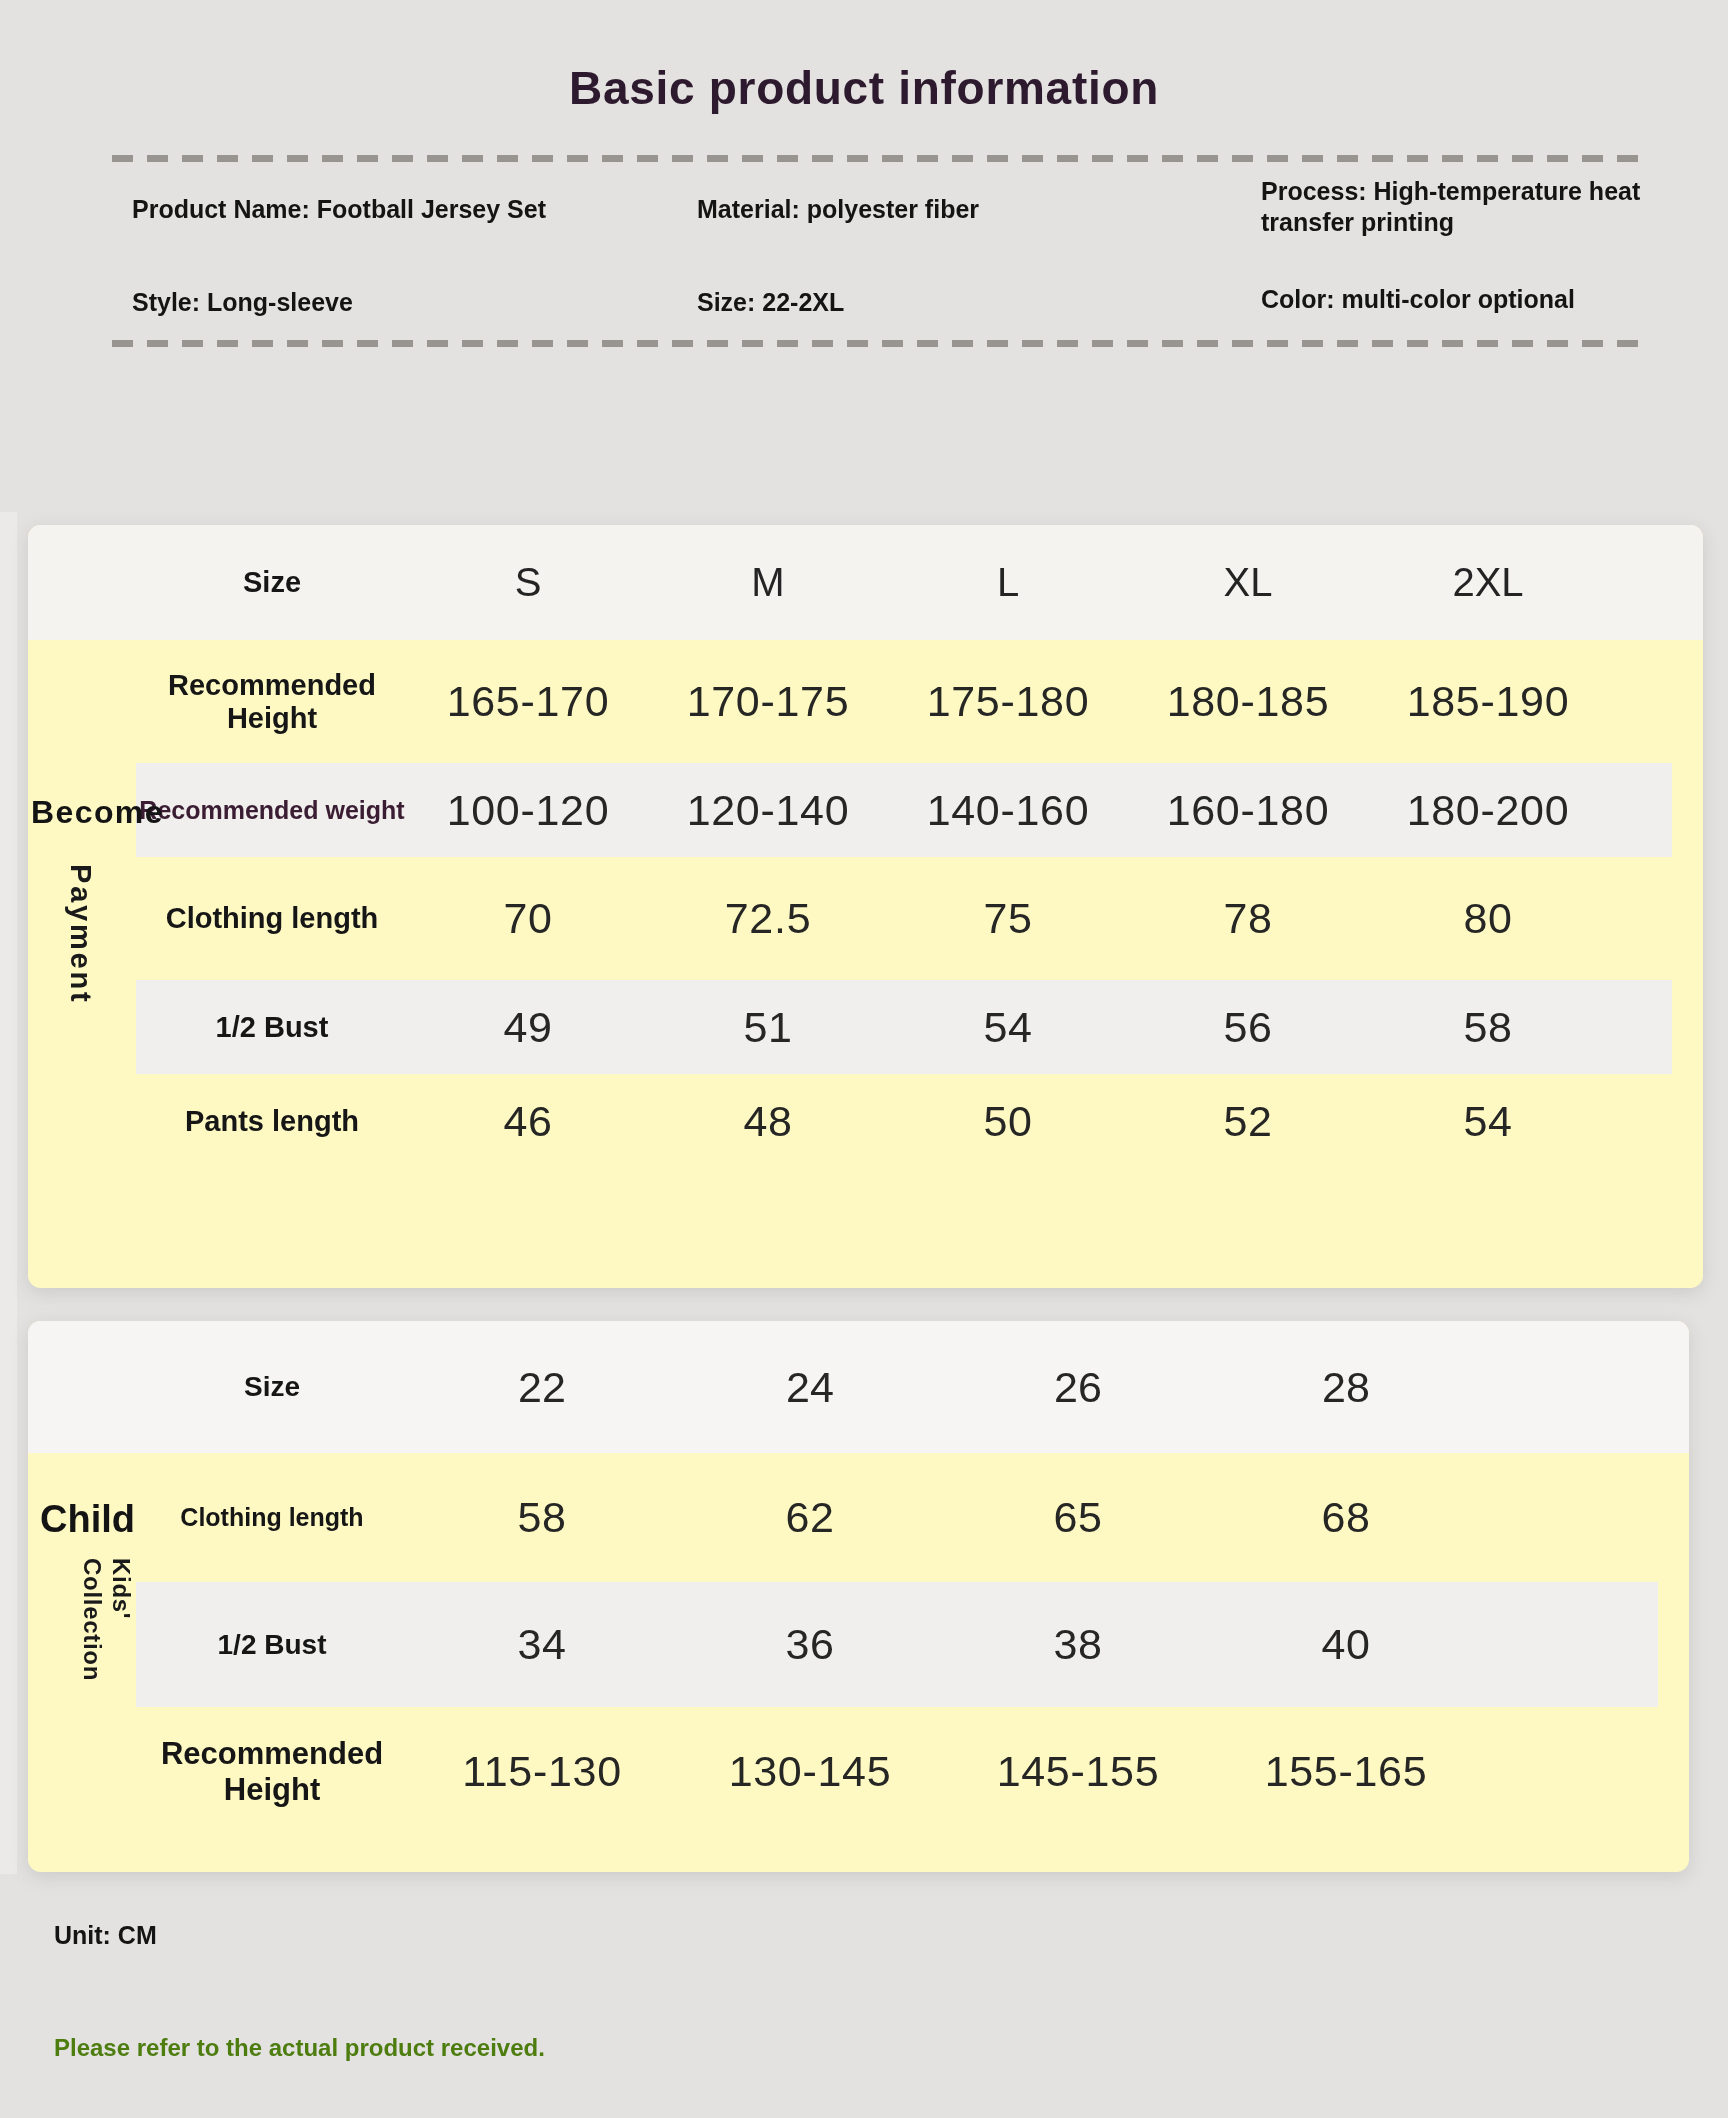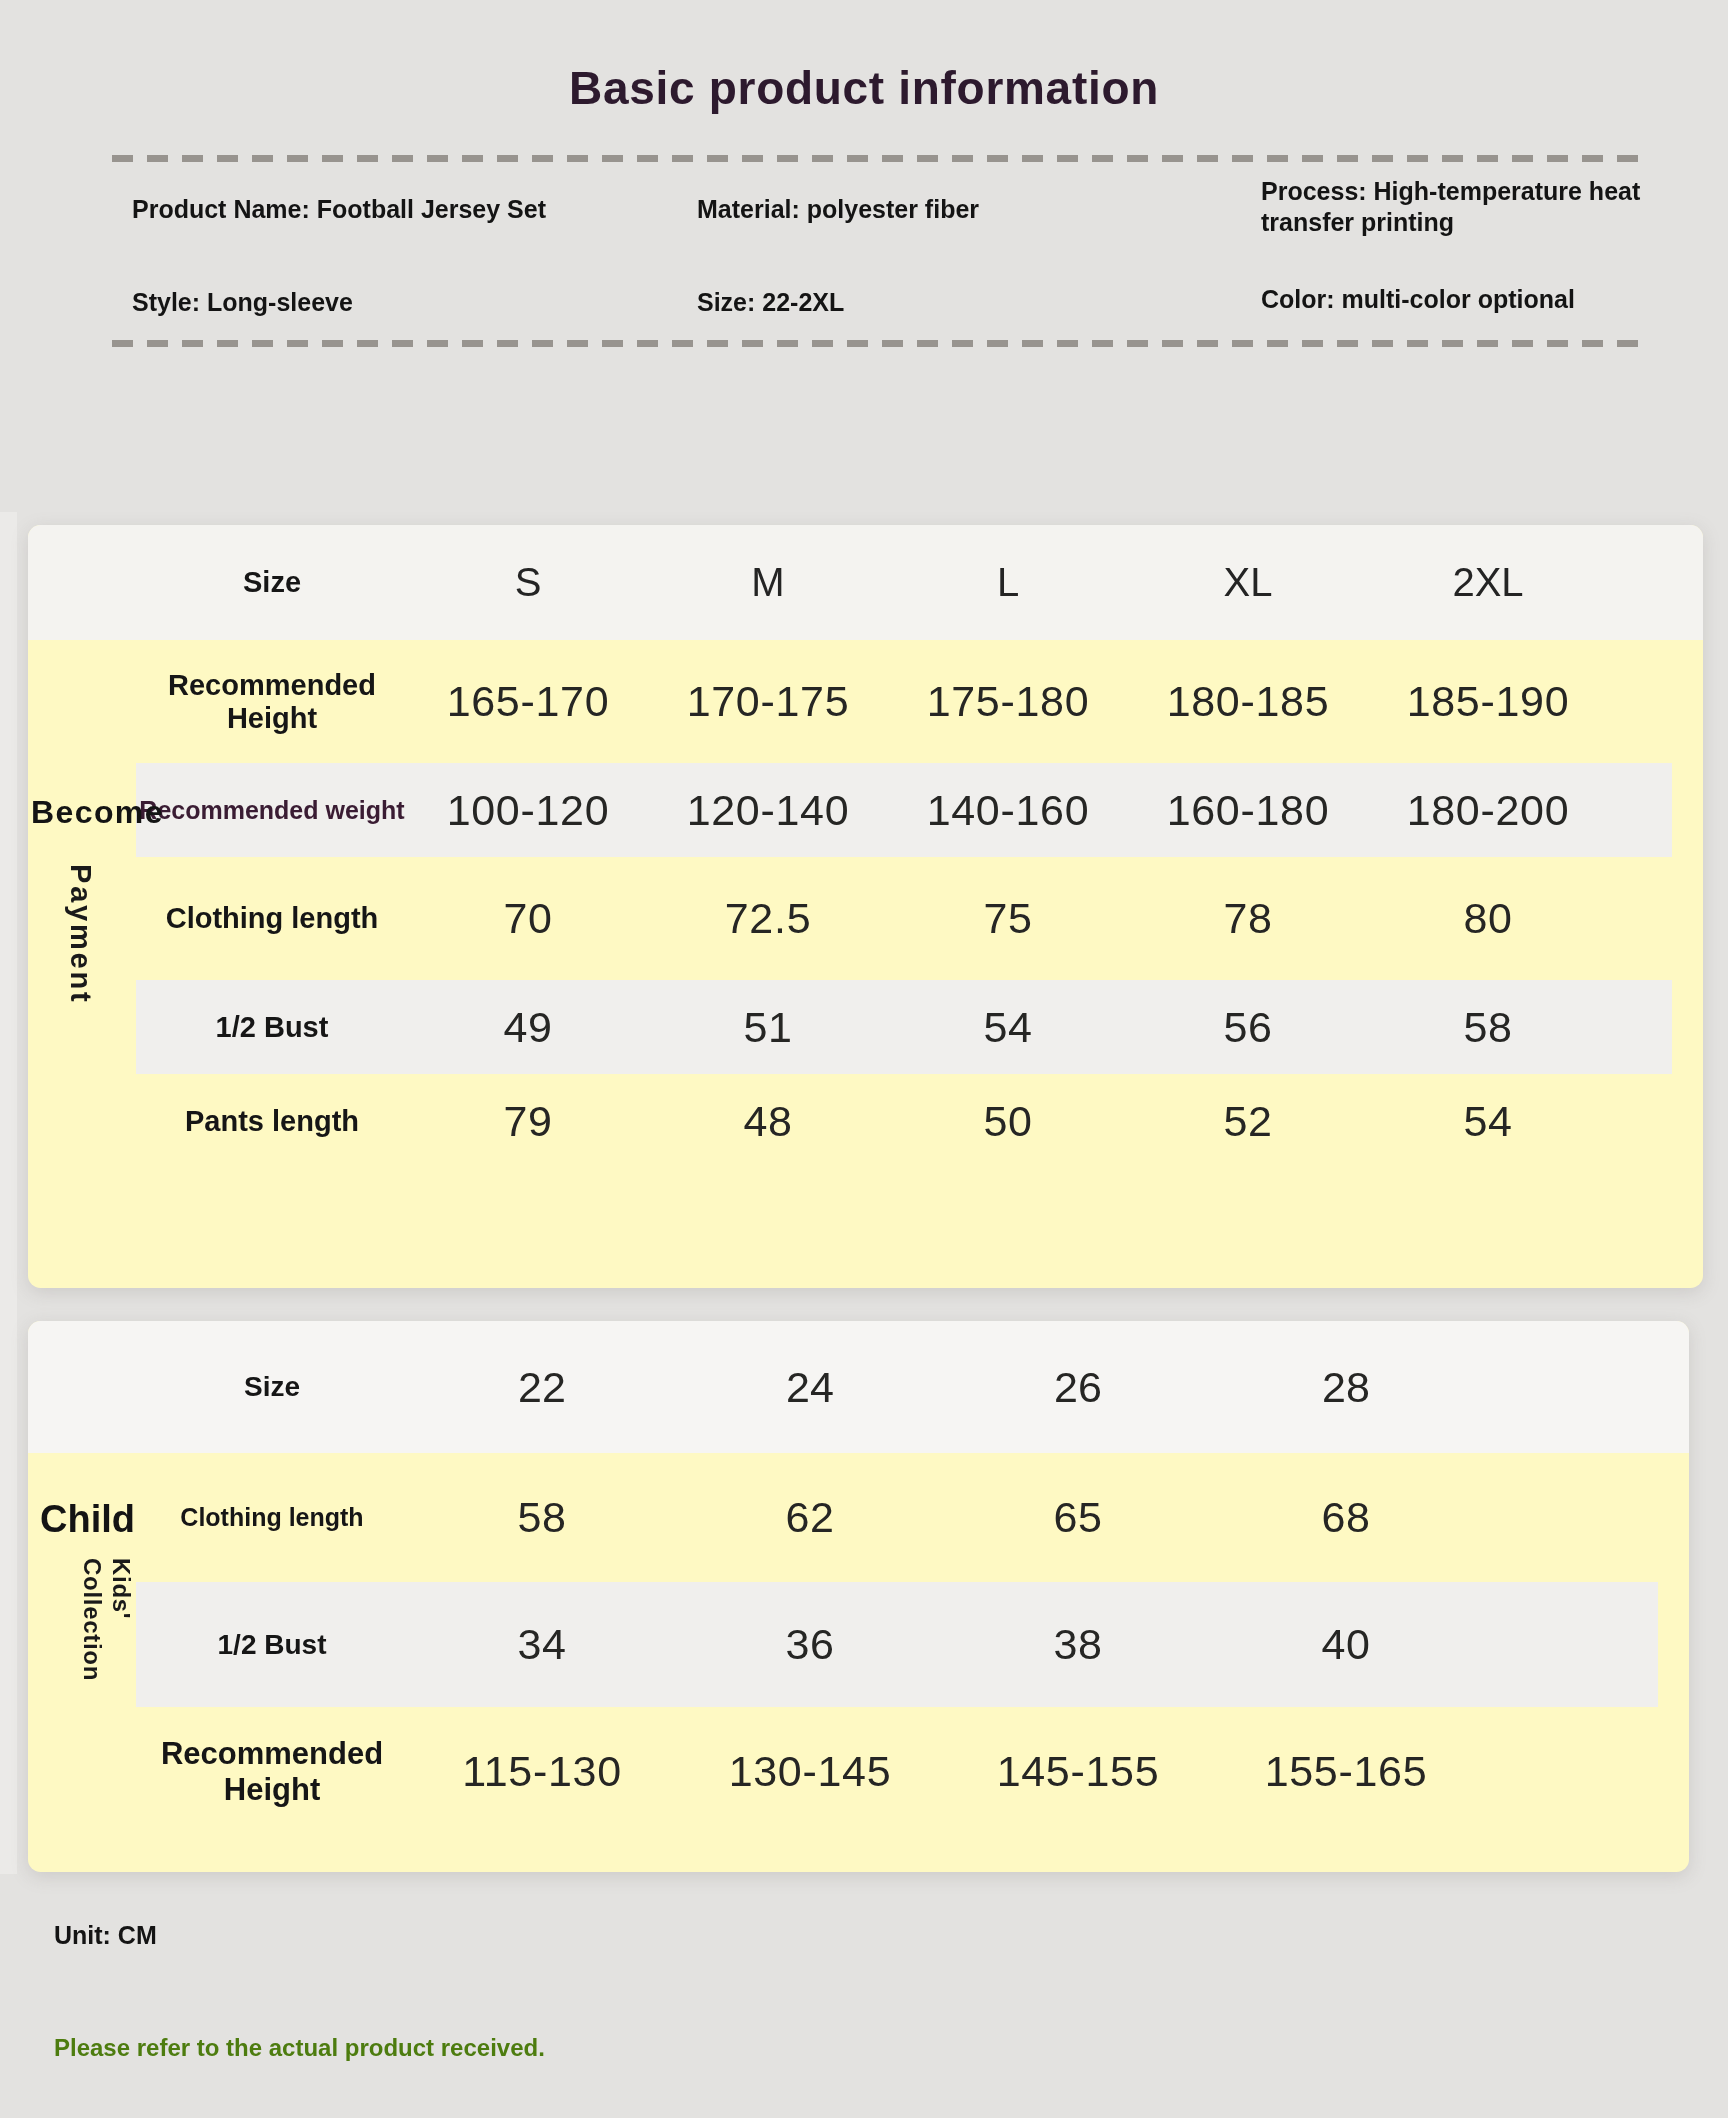--- a/index.html
+++ b/index.html
@@ -126,21 +126,21 @@
       <div class="alabel">1/2 Bust</div>
       <div class="acell">49</div>
       <div class="acell">51</div>
       <div class="acell">54</div>
       <div class="acell">56</div>
       <div class="acell">58</div>
     </div>
 
     <div class="trow r177">
       <div class="alabel">Pants length</div>
-      <div class="acell">79</div>
+      <div class="acell">46</div>
       <div class="acell">48</div>
       <div class="acell">50</div>
       <div class="acell">52</div>
       <div class="acell">54</div>
     </div>
   </section>
 
   <div class="become">Become</div>
   <div class="payment">Payment</div>
 

